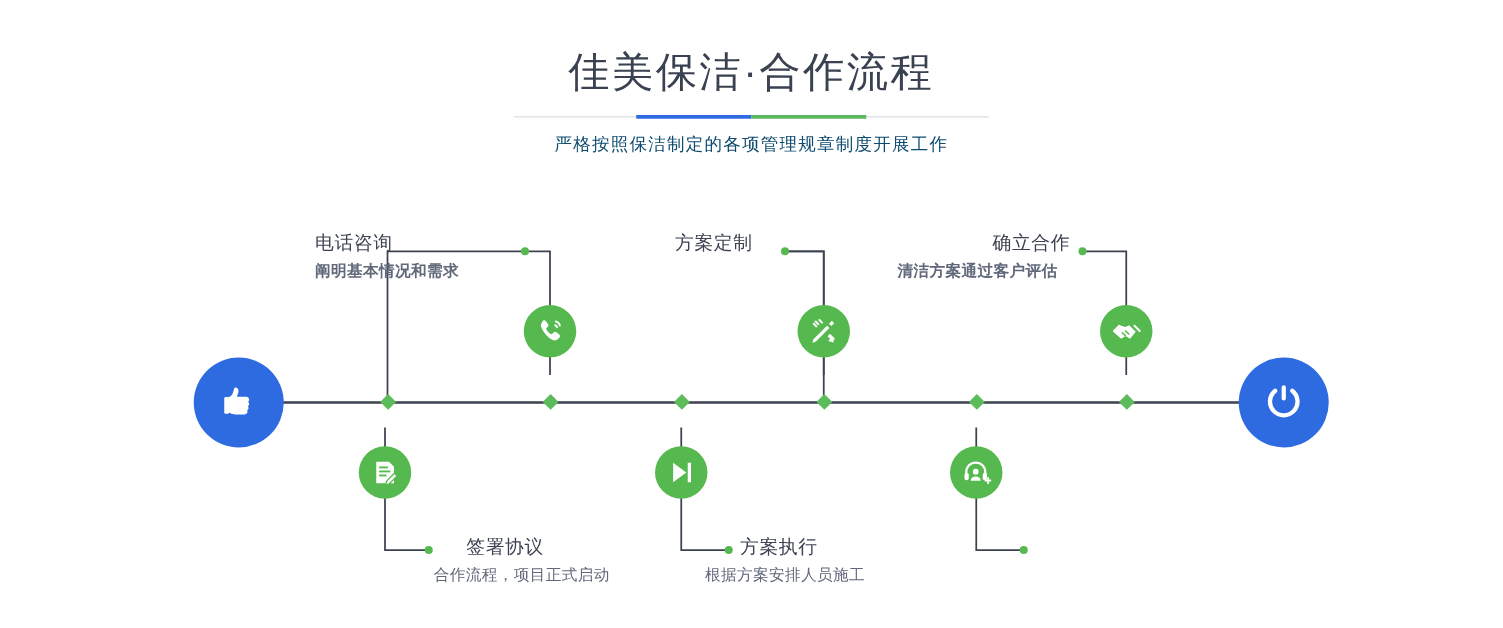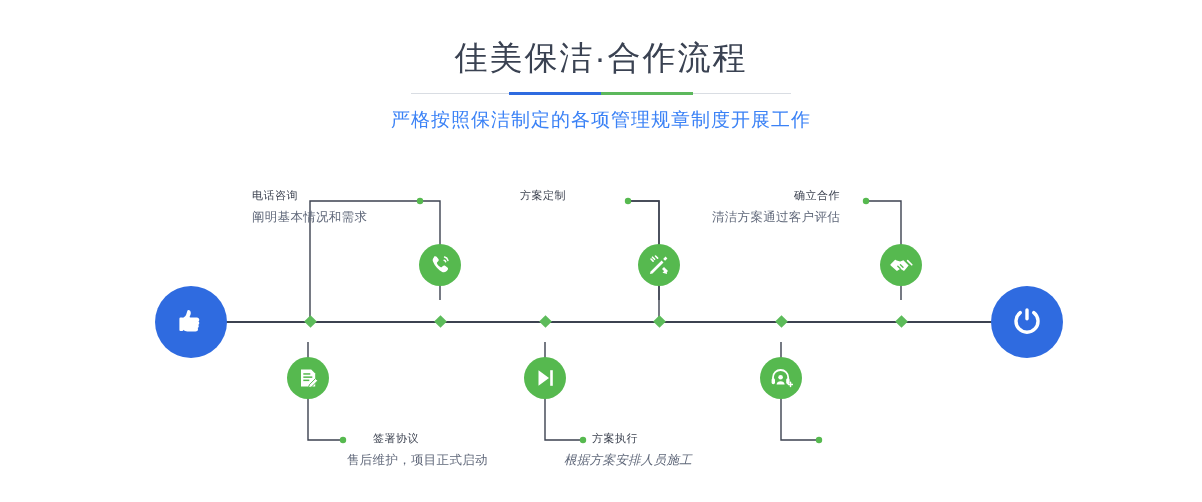--- a/index.html
+++ b/index.html
@@ -59,22 +59,22 @@
   .rule-green {
     position: absolute;
     left: 190px;
     top: 0;
     width: 92px;
     height: 3px;
     background: #5cb85c;
   }
   .subtitle {
     margin-top: 12px;
-    font-size: 19px;
-    color: #3b82f6;
+    font-size: 14px;
+    color: #0c4a6e;
     letter-spacing: 1px;
   }
 
   
   .axis {
     position: absolute;
     left: 190px;
     top: 321px;
     width: 840px;
     height: 2px;
@@ -130,34 +130,34 @@
     height: 502px;
     pointer-events: none;
   }
 
   
   .step-label {
     position: absolute;
     white-space: nowrap;
   }
   .step-title {
-    font-size: 11px;
+    font-size: 15px;
     color: #3c4250;
     letter-spacing: 0.5px;
     line-height: 20px;
   }
   .step-desc {
     font-size: 12.5px;
     color: #60687a;
     letter-spacing: 0.3px;
     line-height: 19px;
     margin-top: 3px;
   }
   .above .step-title { text-align: left; }
-  .above .step-desc  { text-align: right; }
+  .above .step-desc  { text-align: center; font-weight: bold; }
 </style>
 </head>
 <body>
 
 <div id="stage">
 
   <div class="header">
     <div class="title">佳美保洁·合作流程</div>
     <div class="rule-wrap">
       <div class="rule-base"></div>
@@ -290,32 +290,32 @@
       </svg>
     </span>
   </div>
 
   <div class="step-label above" style="left:252px; top:185px;">
     <div class="step-title">电话咨询</div>
     <div class="step-desc">阐明基本情况和需求</div>
   </div>
 
   <div class="step-label above" style="left:460px; top:185px;">
-    <div class="step-title" style="margin-left:60px;">方案定制</div>
+    <div class="step-title" style="margin-left:80px;">方案定制</div>
   </div>
 
   <div class="step-label above" style="left:708px; top:185px;">
     <div class="step-title" style="margin-left:86px;">确立合作</div>
     <div class="step-desc">清洁方案通过客户评估</div>
   </div>
 
   <div class="step-label" style="left:373px; top:428px;">
     <div class="step-title">签署协议</div>
-    <div class="step-desc" style="margin-left:-26px;">售后维护，项目正式启动</div>
+    <div class="step-desc" style="margin-left:-26px;">合作流程，项目正式启动</div>
   </div>
 
   <div class="step-label" style="left:592px; top:428px;">
     <div class="step-title">方案执行</div>
-    <div class="step-desc" style="margin-left:-28px;font-style:italic;">根据方案安排人员施工</div>
+    <div class="step-desc" style="margin-left:-28px;">根据方案安排人员施工</div>
   </div>
 
 
 </div>
 
 </body></html>

